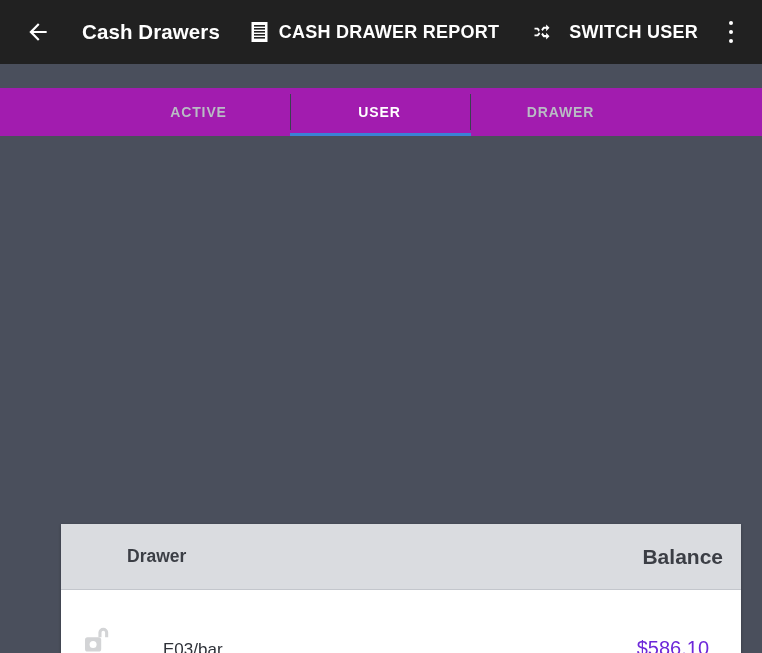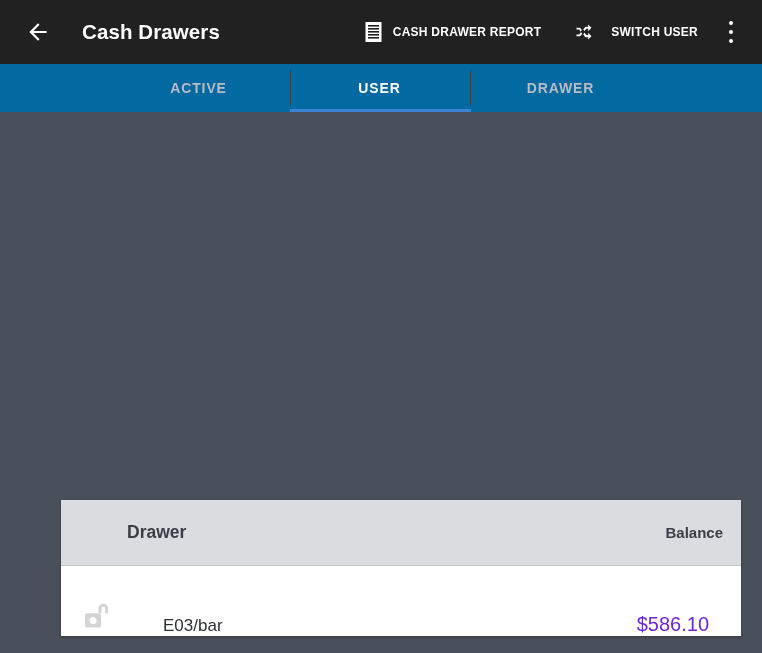--- a/index.html
+++ b/index.html
@@ -60,21 +60,21 @@
   .appbar-action {
     display: flex;
     align-items: center;
     height: 48px;
     padding: 0 8px;
     cursor: pointer;
     white-space: nowrap;
   }
   .appbar-action .action-label {
     color: #ffffff;
-    font-size: 12px;
+    font-size: 18px;
     font-weight: 700;
     letter-spacing: 0.25px;
     margin-left: 8px;
   }
   .appbar-action .action-icon {
     display: flex;
     align-items: center;
     justify-content: center;
     width: 22px;
     height: 22px;
@@ -97,23 +97,24 @@
     height: 4px;
     border-radius: 50%;
     background: #ffffff;
     margin: 2.5px 0;
   }
 
   
   .tabbar {
     height: 48px;
     flex: 0 0 48px;
-    background: #0369a1;
+    background: #a21caf;
     display: flex;
     position: relative;
+    margin-top: 24px;
   }
 
   .tab {
     width: 181px;
     height: 48px;
     display: flex;
     align-items: center;
     justify-content: center;
     position: relative;
     cursor: pointer;
@@ -171,21 +172,21 @@
     border-bottom: 1px solid #c3c6cc;
   }
   .col-drawer {
     flex: 1 1 auto;
     color: #3b3e45;
     font-size: 17.5px;
     font-weight: 700;
   }
   .col-balance {
     color: #3b3e45;
-    font-size: 15px;
+    font-size: 21px;
     font-weight: 700;
     text-align: right;
   }
 
   .drawer-row {
     background: #ffffff;
     height: 70px;
     display: flex;
     align-items: flex-end;
     padding: 0 32px 0 18px;

